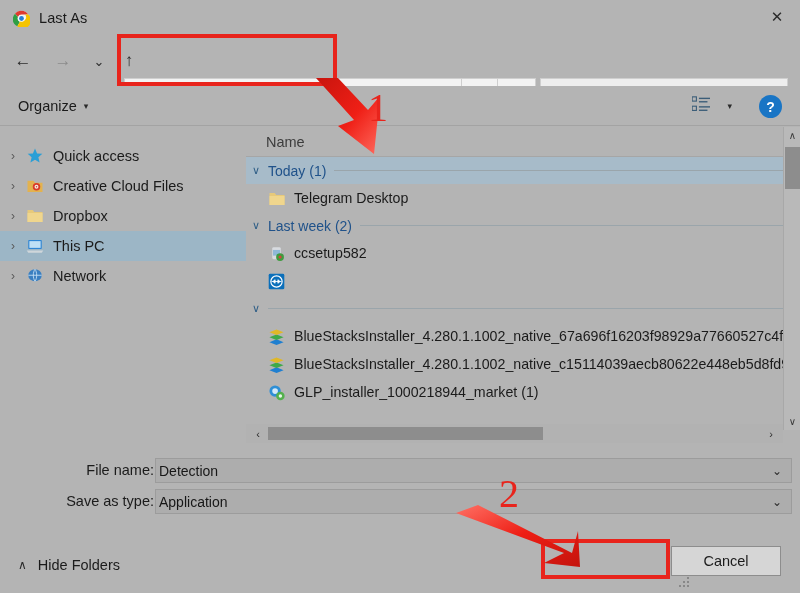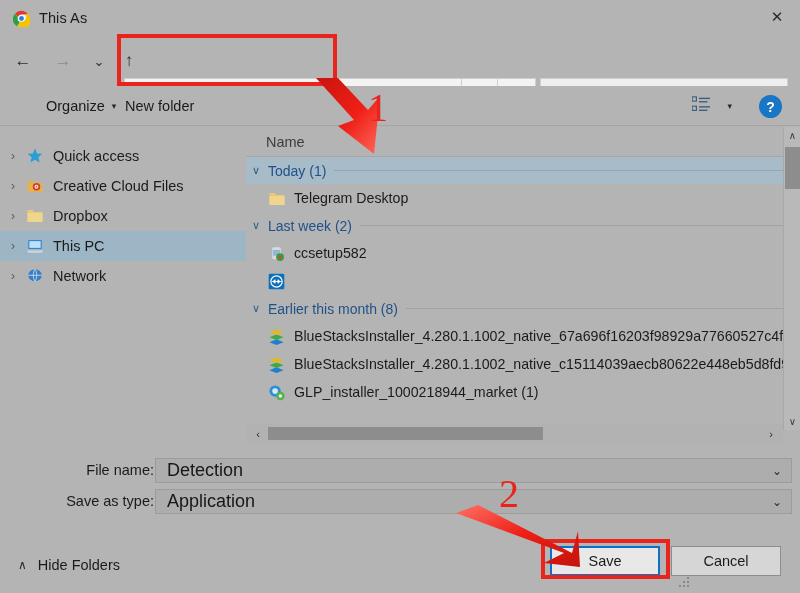--- a/index.html
+++ b/index.html
@@ -91,21 +91,21 @@
   
   .toolbar {
     position: absolute; left: 0; top: 86px; width: 800px; height: 40px;
     background: #b4b4b4; border-bottom: 1px solid #a3a3a3;
   }
   .tb-item {
     position: absolute; top: 0; height: 40px;
     display: flex; align-items: center;
     font-size: 14.5px; color: #1b1b1b;
   }
-  .tb-organize { left: 18px; margin-left: 28px; }
+  .tb-organize { left: 18px; }
   .tb-newfolder{ left: 125px; }
   .tb-caret { font-size: 9px; margin-left: 7px; color: #2b2b2b; }
   .tb-viewbtn {
     position: absolute; right: 68px; top: 9px; height: 22px;
     display: flex; align-items: center; gap: 9px;
   }
   .tb-help {
     position: absolute; right: 18px; top: 9px;
     width: 23px; height: 23px; border-radius: 50%;
     background: #1975c5; color: #fff; font-size: 14px; font-weight: bold;
@@ -201,21 +201,21 @@
   .form-row { position: absolute; left: 0; width: 800px; height: 25px; }
   .form-label {
     position: absolute; right: 646px; font-size: 14.5px; color: #1b1b1b;
     white-space: nowrap; line-height: 25px;
   }
   .form-field {
     position: absolute; left: 155px; width: 637px; height: 25px;
     background: #adadad; border: 1px solid #9c9c9c;
     display: flex; align-items: center;
   }
-  .form-value { font-size: 18px; color: #171717; margin-left: 11px; }
+  .form-value { font-size: 14px; color: #171717; margin-left: 3px; }
   .form-caret {
     position: absolute; right: 9px; font-size: 12px; color: #2b2b2b;
   }
 
   .hide-folders {
     position: absolute; left: 18px; top: 105px;
     display: flex; align-items: center; gap: 11px;
     font-size: 14.5px; color: #1b1b1b;
   }
   .hf-caret { font-size: 12px; color: #2b2b2b; }
@@ -257,21 +257,21 @@
   <span class="chrome-logo">
     <svg width="17" height="17" viewBox="0 0 24 24">
       <circle cx="12" cy="12" r="11" fill="#f1f1f1"></circle>
       <path d="M12 1a11 11 0 0 1 9.53 5.5H12a5.5 5.5 0 0 0-5.1 3.45L2.9 5.3A11 11 0 0 1 12 1z" fill="#e03a2f"></path>
       <path d="M2.9 5.3l4 4.65A5.5 5.5 0 0 0 9.7 16.9l-3.6 6.2A11 11 0 0 1 2.9 5.3z" fill="#2f9e44"></path>
       <path d="M21.53 6.5A11 11 0 0 1 6.1 23.1l4.5-7.8a5.5 5.5 0 0 0 6.3-8.8z" fill="#f5c400"></path>
       <circle cx="12" cy="12" r="4.6" fill="#fff"></circle>
       <circle cx="12" cy="12" r="3.4" fill="#2b7fd4"></circle>
     </svg>
   </span>
-  <span class="title-text">This As</span>
+  <span class="title-text">Last As</span>
   <span class="close-btn">✕</span>
 </div>
 
 <div class="navrow">
   <span class="nav-icon nav-back">←</span>
   <span class="nav-icon nav-fwd">→</span>
   <span class="nav-icon nav-recent">⌄</span>
   <span class="nav-icon nav-up">↑</span>
 
   <div class="addrbar">
@@ -297,23 +297,20 @@
       </svg>
     </span>
     <span class="search-ph">Search Downloads</span>
   </div>
 </div>
 
 <div class="toolbar">
   <div class="tb-item tb-organize">
     <span>Organize</span>
     <span class="tb-caret">▾</span>
-  </div>
-  <div class="tb-item tb-newfolder">
-    <span>New folder</span>
   </div>
   <div class="tb-viewbtn">
     <span>
       <svg width="19" height="17" viewBox="0 0 22 20">
         <rect x="0" y="1" width="5" height="5" fill="none" stroke="#3b5d78" stroke-width="1.3"></rect>
         <rect x="0" y="12" width="5" height="5" fill="none" stroke="#3b5d78" stroke-width="1.3"></rect>
         <rect x="8" y="2" width="13" height="1.6" fill="#3b5d78"></rect>
         <rect x="8" y="6" width="10" height="1.6" fill="#3b5d78"></rect>
         <rect x="8" y="12" width="13" height="1.6" fill="#3b5d78"></rect>
         <rect x="8" y="16" width="10" height="1.6" fill="#3b5d78"></rect>
@@ -403,21 +400,20 @@
       </div>
       <div class="file-row">
         <span class="file-icon"><svg width="17" height="17" viewBox="0 0 24 24">
             <rect x="1" y="1" width="22" height="22" rx="2" fill="#0b6fba"></rect>
             <circle cx="12" cy="12" r="8" fill="none" stroke="#fff" stroke-width="1.6"></circle>
             <path d="M5 12h14M7 12l3-2.5v5zM17 12l-3-2.5v5z" fill="#fff" stroke="#fff" stroke-width="1.2"></path>
           </svg></span>
       </div>
       <div class="group-row">
         <span class="grp-chevron">∨</span>
-        <span class="grp-label">Earlier this month (8)</span>
         <span class="grp-rule"></span>
       </div>
       <div class="file-row">
         <span class="file-icon"><svg width="17" height="17" viewBox="0 0 24 24">
             <path d="M12 16l10 4-10 4-10-4z" fill="#1f7fd0"></path>
             <path d="M12 9l10 4-10 4-10-4z" fill="#3fa94a"></path>
             <path d="M12 2l10 4-10 4-10-4z" fill="#e0b828"></path>
           </svg></span>
         <span class="file-name">BlueStacksInstaller_4.280.1.1002_native_67a696f16203f98929a77660527c4f5</span>
       </div>
@@ -469,21 +465,20 @@
       <span class="form-value">Application</span>
       <span class="form-caret">⌄</span>
     </div>
   </div>
 
   <div class="hide-folders">
     <span class="hf-caret">∧</span>
     <span>Hide Folders</span>
   </div>
 
-  <div class="btn btn-save">Save</div>
   <div class="btn btn-cancel">Cancel</div>
 
   <span class="grip">
     <i style="left:8px;top:0"></i>
       <i style="left:4px;top:4px"></i>
       <i style="left:8px;top:4px"></i>
     <i style="left:0;top:8px"></i>
       <i style="left:4px;top:8px"></i>
       <i style="left:8px;top:8px"></i>
   </span>

